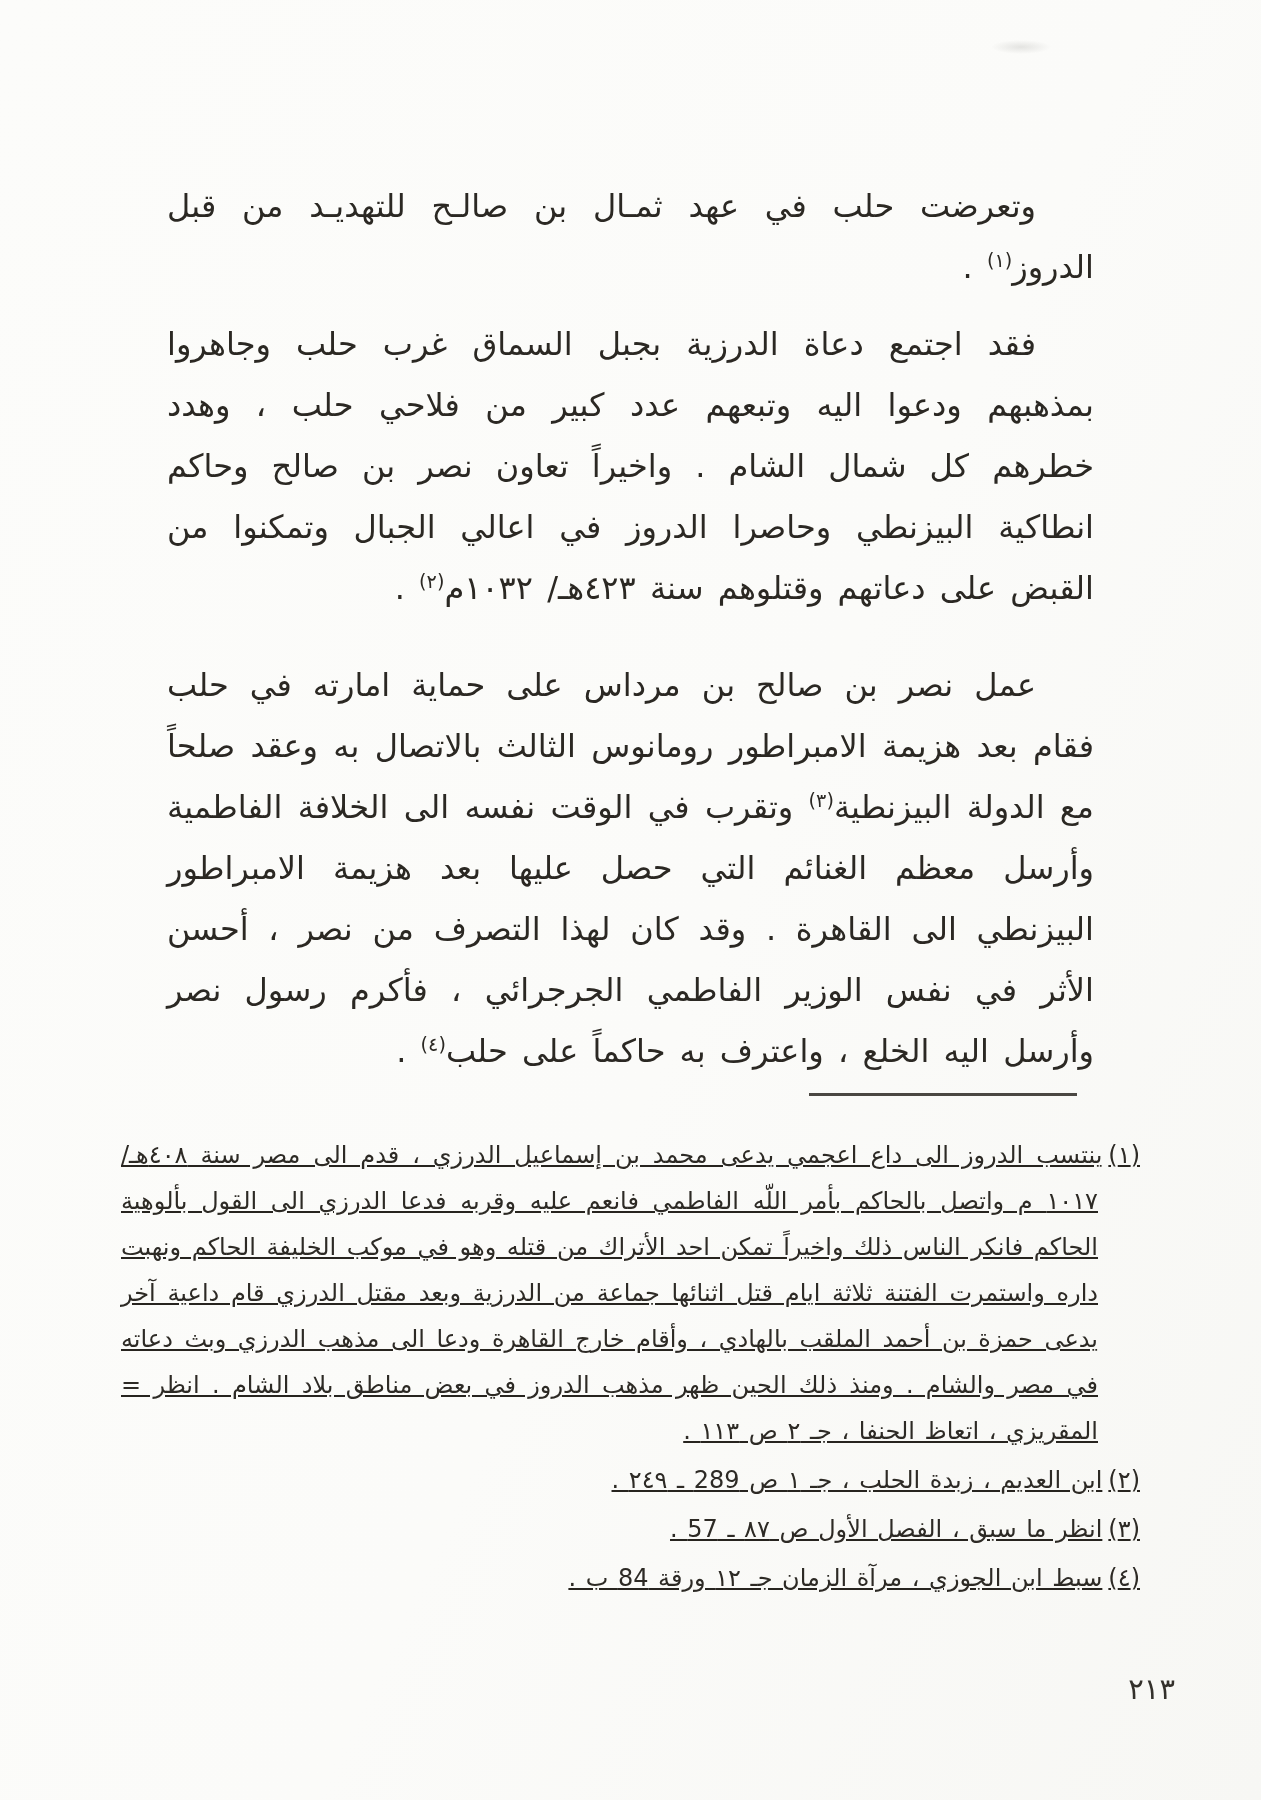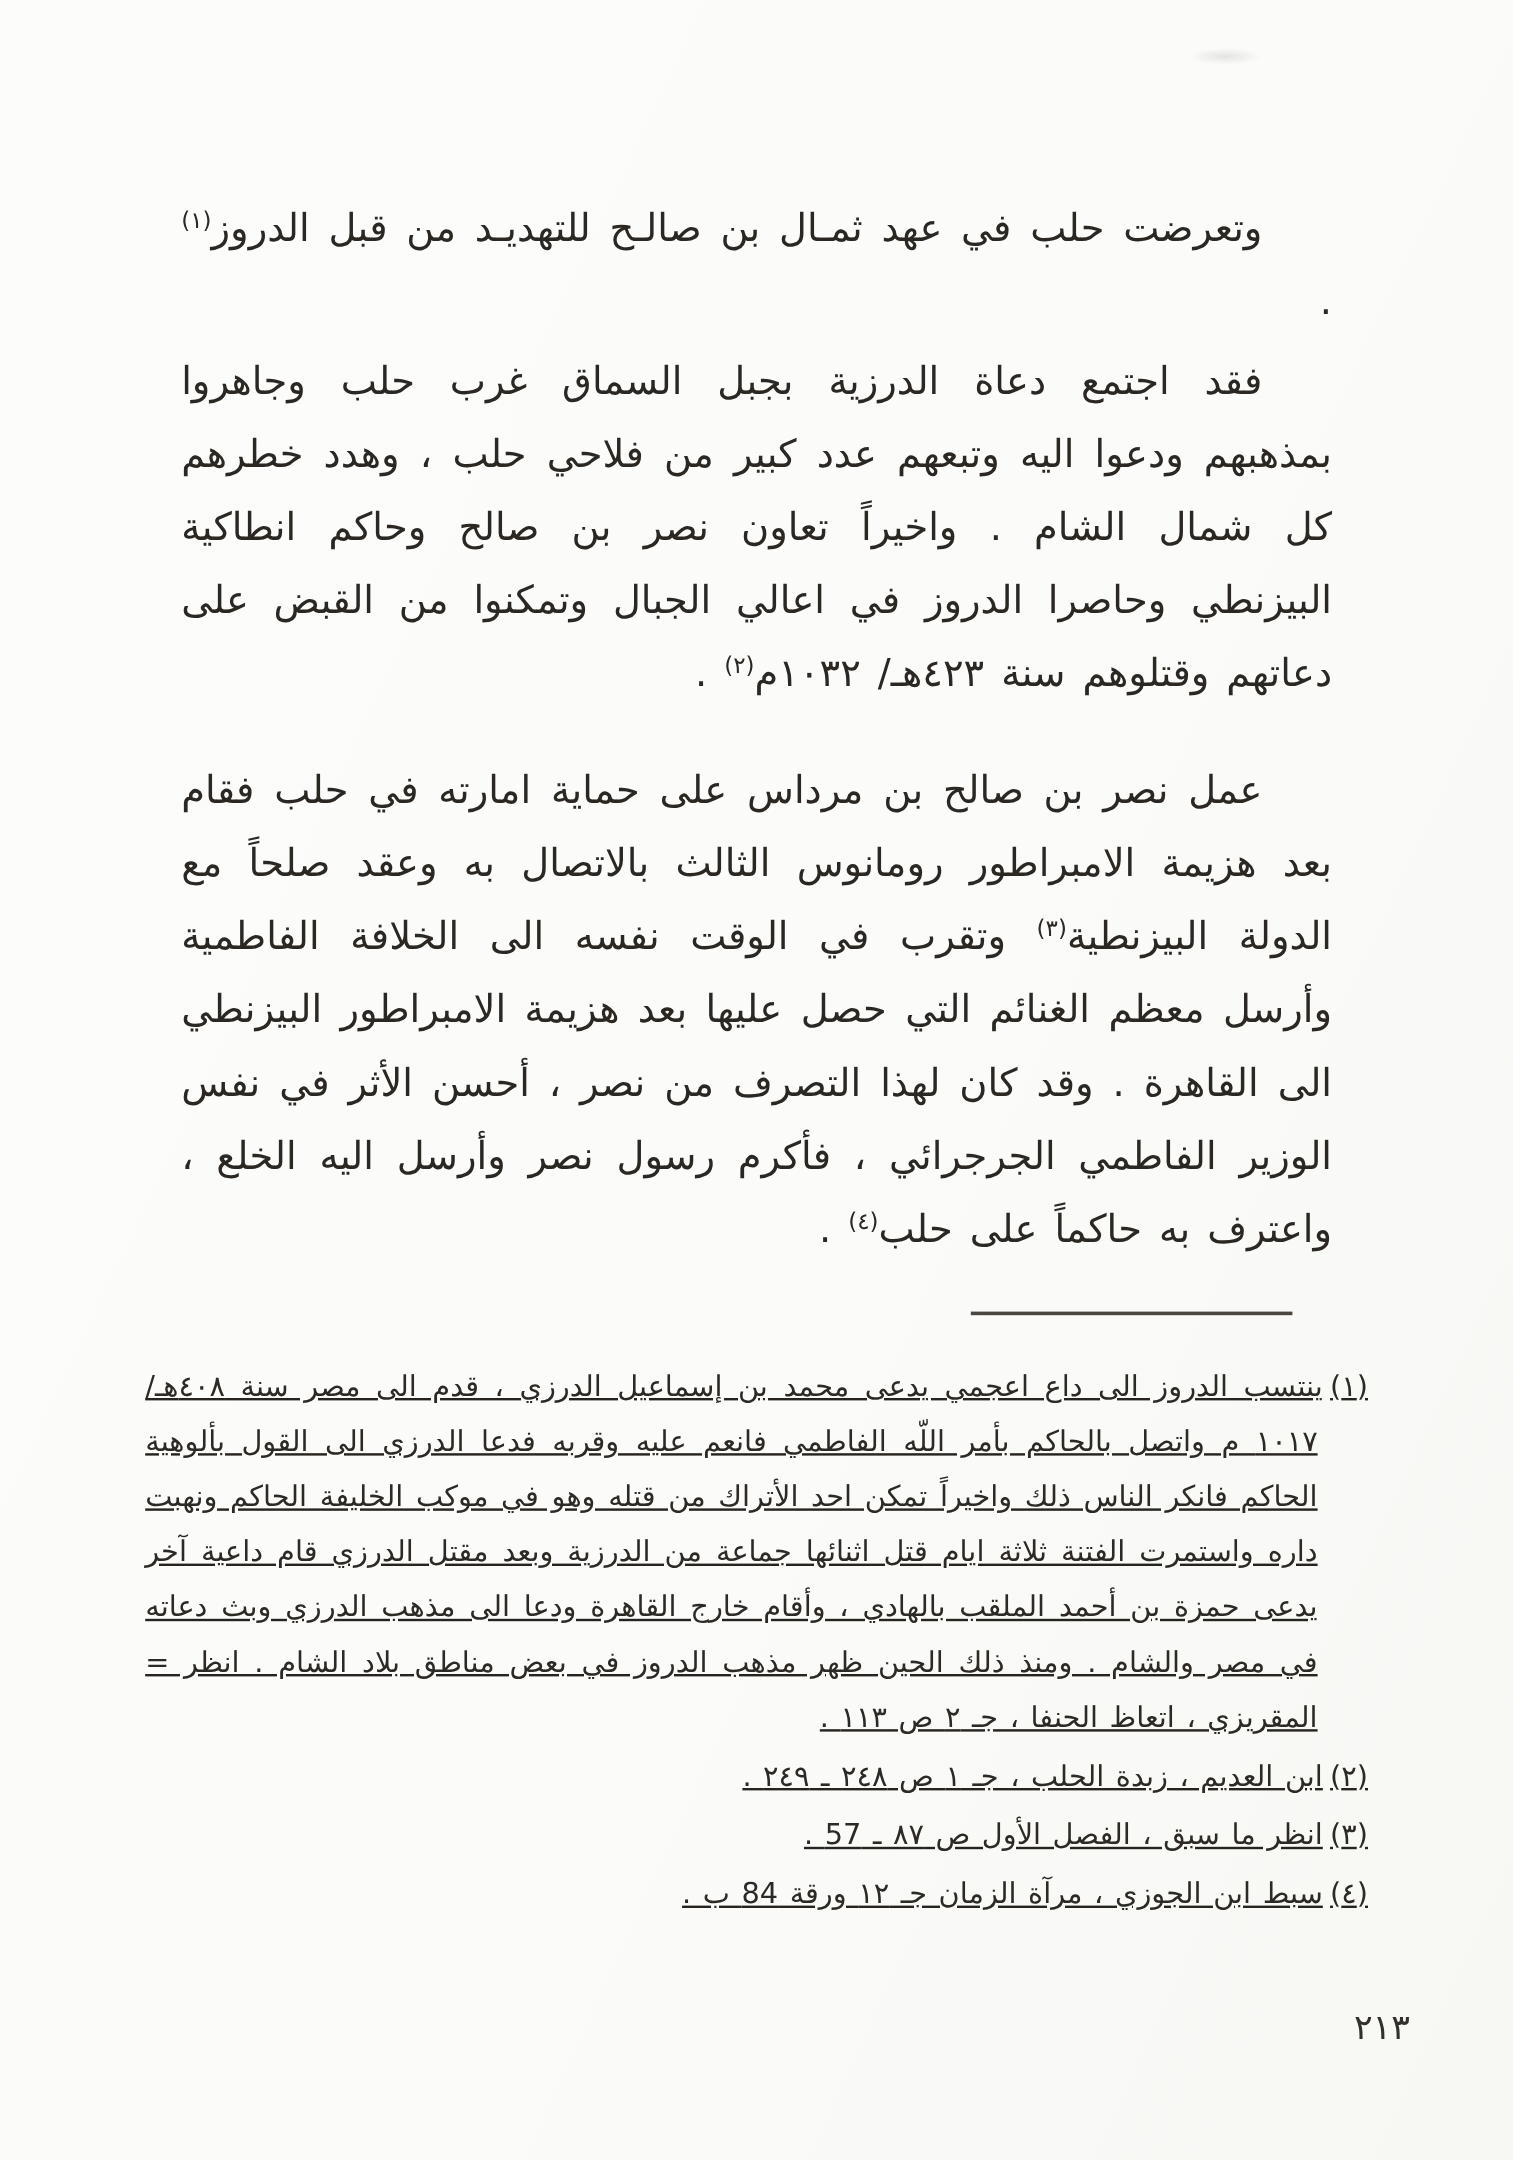--- a/index.html
+++ b/index.html
@@ -12,21 +12,21 @@
   .page{
     position:relative;width:1261px;height:1800px;overflow:hidden;
     background:linear-gradient(115deg,#fcfcfa 0%,#fbfbf9 55%,#f7f7f4 100%);
     color:#27241f;
   }
   
   .main-text{
     position:absolute;top:160px;right:151px;left:151px;
   }
   .main-text p{
-    margin:0;
+    margin:16px;
     font-size:32px;
     line-height:61px;
     text-align:justify;
     text-indent:58px;
     word-spacing:4px;
     color:#2b2823;
   }
   .main-text p.para-2{margin-top:5px;}
   .main-text p.para-3{margin-top:36px;}
   .fnref{
@@ -87,19 +87,19 @@
   <main class="main-text" id="main-text">
       <p class="para-1"><span>وتعرضت حلب في عهد ثمـال بن صالـح للتهديـد من قبل الدروز</span><span class="fnref">(١)</span><span> .</span></p>
       <p class="para-2"><span>فقد اجتمع دعاة الدرزية بجبل السماق غرب حلب وجاهروا بمذهبهم ودعوا اليه وتبعهم عدد كبير من فلاحي حلب ، وهدد خطرهم كل شمال الشام . واخيراً تعاون نصر بن صالح وحاكم انطاكية البيزنطي وحاصرا الدروز في اعالي الجبال وتمكنوا من القبض على دعاتهم وقتلوهم سنة ٤٢٣هـ/ ١٠٣٢م</span><span class="fnref">(٢)</span><span> .</span></p>
       <p class="para-3"><span>عمل نصر بن صالح بن مرداس على حماية امارته في حلب فقام بعد هزيمة الامبراطور رومانوس الثالث بالاتصال به وعقد صلحاً مع الدولة البيزنطية</span><span class="fnref">(٣)</span><span> وتقرب في الوقت نفسه الى الخلافة الفاطمية وأرسل معظم الغنائم التي حصل عليها بعد هزيمة الامبراطور البيزنطي الى القاهرة . وقد كان لهذا التصرف من نصر ، أحسن الأثر في نفس الوزير الفاطمي الجرجرائي ، فأكرم رسول نصر وأرسل اليه الخلع ، واعترف به حاكماً على حلب</span><span class="fnref">(٤)</span><span> .</span></p>
     </main>
 
   <div class="fn-separator"></div>
 
   <section class="footnotes" id="footnotes">
       <p><span class="fn-marker">(١)</span><span>ينتسب الدروز الى داع اعجمي يدعى محمد بن إسماعيل الدرزي ، قدم الى مصر سنة ٤٠٨هـ/ ١٠١٧ م واتصل بالحاكم بأمر اللّه الفاطمي فانعم عليه وقربه فدعا الدرزي الى القول بألوهية الحاكم فانكر الناس ذلك واخيراً تمكن احد الأتراك من قتله وهو في موكب الخليفة الحاكم ونهبت داره واستمرت الفتنة ثلاثة ايام قتل اثنائها جماعة من الدرزية وبعد مقتل الدرزي قام داعية آخر يدعى حمزة بن أحمد الملقب بالهادي ، وأقام خارج القاهرة ودعا الى مذهب الدرزي وبث دعاته في مصر والشام . ومنذ ذلك الحين ظهر مذهب الدروز في بعض مناطق بلاد الشام . انظر = المقريزي ، اتعاظ الحنفا ، جـ ٢ ص ١١٣ .</span></p>
-      <p><span class="fn-marker">(٢)</span><span>ابن العديم ، زبدة الحلب ، جـ ١ ص ٢٤٨ ـ ٢٤٩ .</span></p>
+      <p><span class="fn-marker">(٢)</span><span>ابن العديم ، زبدة الحلب ، جـ ١ ص 289 ـ ٢٤٩ .</span></p>
       <p><span class="fn-marker">(٣)</span><span>انظر ما سبق ، الفصل الأول ص ٨٧ ـ 57 .</span></p>
       <p><span class="fn-marker">(٤)</span><span>سبط ابن الجوزي ، مرآة الزمان جـ ١٢ ورقة 84 ب .</span></p>
     </section>
 
   <div class="page-number">٢١٣</div>
 </div>
 
 </body></html>

